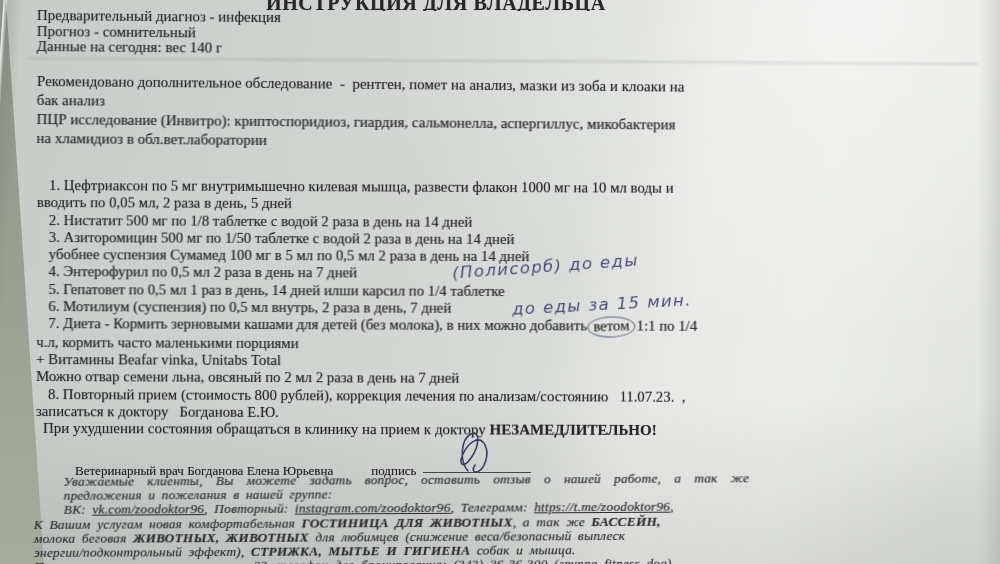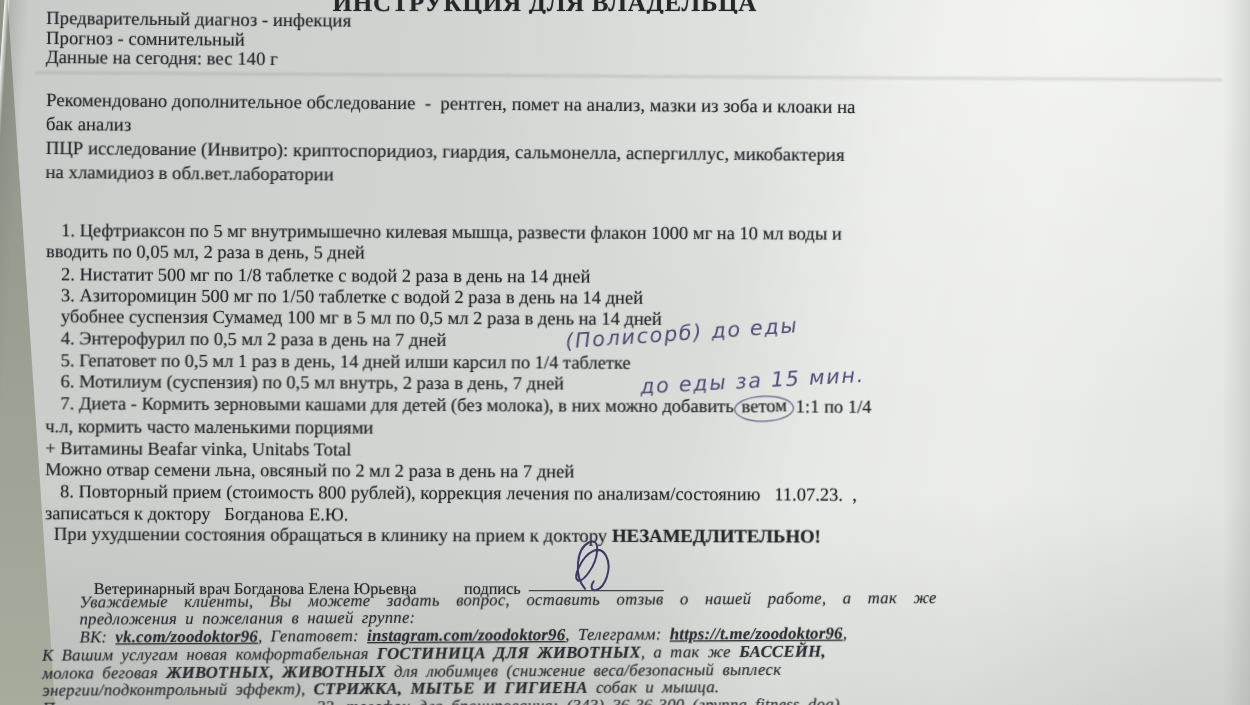--- a/index.html
+++ b/index.html
@@ -46,21 +46,21 @@
   .doc-title span{display:block;margin-top:-8px;}
   .top-block{position:absolute;left:37px;top:8px;font-size:15px;line-height:15.7px;transform:rotate(.5deg);transform-origin:left top;}
   .rec-block{position:absolute;left:37px;top:72px;font-size:15px;line-height:19px;transform:rotate(.5deg);transform-origin:left top;}
   .list-block{position:absolute;left:37px;top:177px;font-size:14.8px;line-height:17.3px;transform:rotate(.25deg);transform-origin:left top;}
   .num{padding-left:12px;}
   .warn-line{position:absolute;left:43px;top:421px;font-size:15px;transform:rotate(.2deg);}
   .vet-line{position:absolute;left:62px;top:447px;font-size:13px;}
   .sig-word{margin-left:38px;}
   .sig-underline{display:inline-block;width:108px;border-bottom:1.3px solid #45454c;transform:translateY(-2px);margin-left:6px;}
   .seg-bold{font-weight:700;}
-  .seg-link{text-decoration:underline;font-weight:bold;}
+  .seg-link{text-decoration:underline;}
   .seg-circled{
     display:inline-block;border:1.4px solid rgba(60,56,108,.75);border-radius:50%;
     padding:0 5px 2px 5px;margin:-2px -3px;transform:rotate(-2deg);
   }
   
   .footer-block{
     position:absolute;left:34px;top:475px;font-size:13.4px;line-height:14.2px;
     font-style:italic;color:#2b2b31;transform:rotate(-.3deg);transform-origin:left bottom;
     word-spacing:3px;letter-spacing:.2px;filter:blur(.3px);text-shadow:0 0 1px rgba(45,45,52,.4);
   }
@@ -128,19 +128,19 @@
     <span>Ветеринарный врач Богданова Елена Юрьевна</span><span class="sig-word">подпись</span><span class="sig-underline"></span>
   </div>
 
   <svg class="signature" width="92" height="46" viewBox="0 0 92 46">
     <path d="M18 42 C 9 32, 11 10, 21 5 C 31 0, 29 18, 21 29 C 13 40, 8 36, 13 25 C 19 12, 30 6, 35 16 C 40 26, 34 41, 27 43 C 23 44, 22 40, 25 36" fill="none" stroke="#3d3a66" stroke-width="1.6" stroke-linecap="round"></path>
   </svg>
 
   <div class="footer-block">
     <div class="line f-ind">Уважаемые  клиенты,  Вы  можете  задать  вопрос,  оставить  отзыв  о  нашей  работе,  а  так  же</div>
     <div class="line f-ind">предложения и пожелания в нашей группе:</div>
-    <div class="line f-ind"><span class="seg-plain">ВК: </span><span class="seg-link">vk.com/zoodoktor96</span><span class="seg-plain">, Гепатовет: </span><span class="seg-link">instagram.com/zoodoktor96</span><span class="seg-plain">, Телеграмм: </span><span class="seg-link">https://t.me/zoodoktor96</span><span class="seg-plain">,</span></div>
+    <div class="line f-ind"><span class="seg-plain">ВК: </span><span class="seg-link">vk.com/zoodoktor96</span><span class="seg-plain">, Повторный: </span><span class="seg-link">instagram.com/zoodoktor96</span><span class="seg-plain">, Телеграмм: </span><span class="seg-link">https://t.me/zoodoktor96</span><span class="seg-plain">,</span></div>
     <div class="line"><span class="seg-plain">К Вашим услугам новая комфортабельная </span><span class="seg-bold">ГОСТИНИЦА ДЛЯ ЖИВОТНЫХ</span><span class="seg-plain">, а так же </span><span class="seg-bold">БАССЕЙН,</span></div>
     <div class="line"><span class="seg-plain">молока беговая </span><span class="seg-bold">ЖИВОТНЫХ, </span><span class="seg-bold">ЖИВОТНЫХ</span><span class="seg-plain"> для любимцев (снижение веса/безопасный выплеск</span></div>
     <div class="line"><span class="seg-plain">энергии/подконтрольный эффект), </span><span class="seg-bold">СТРИЖКА, МЫТЬЕ И ГИГИЕНА</span><span class="seg-plain"> собак и мышца.</span></div>
     <div class="line">П                                22, телефон для бронирования: (343) 36-36-300 (группа fitness dog)</div>
   </div>
 </div>
 
 </body></html>

